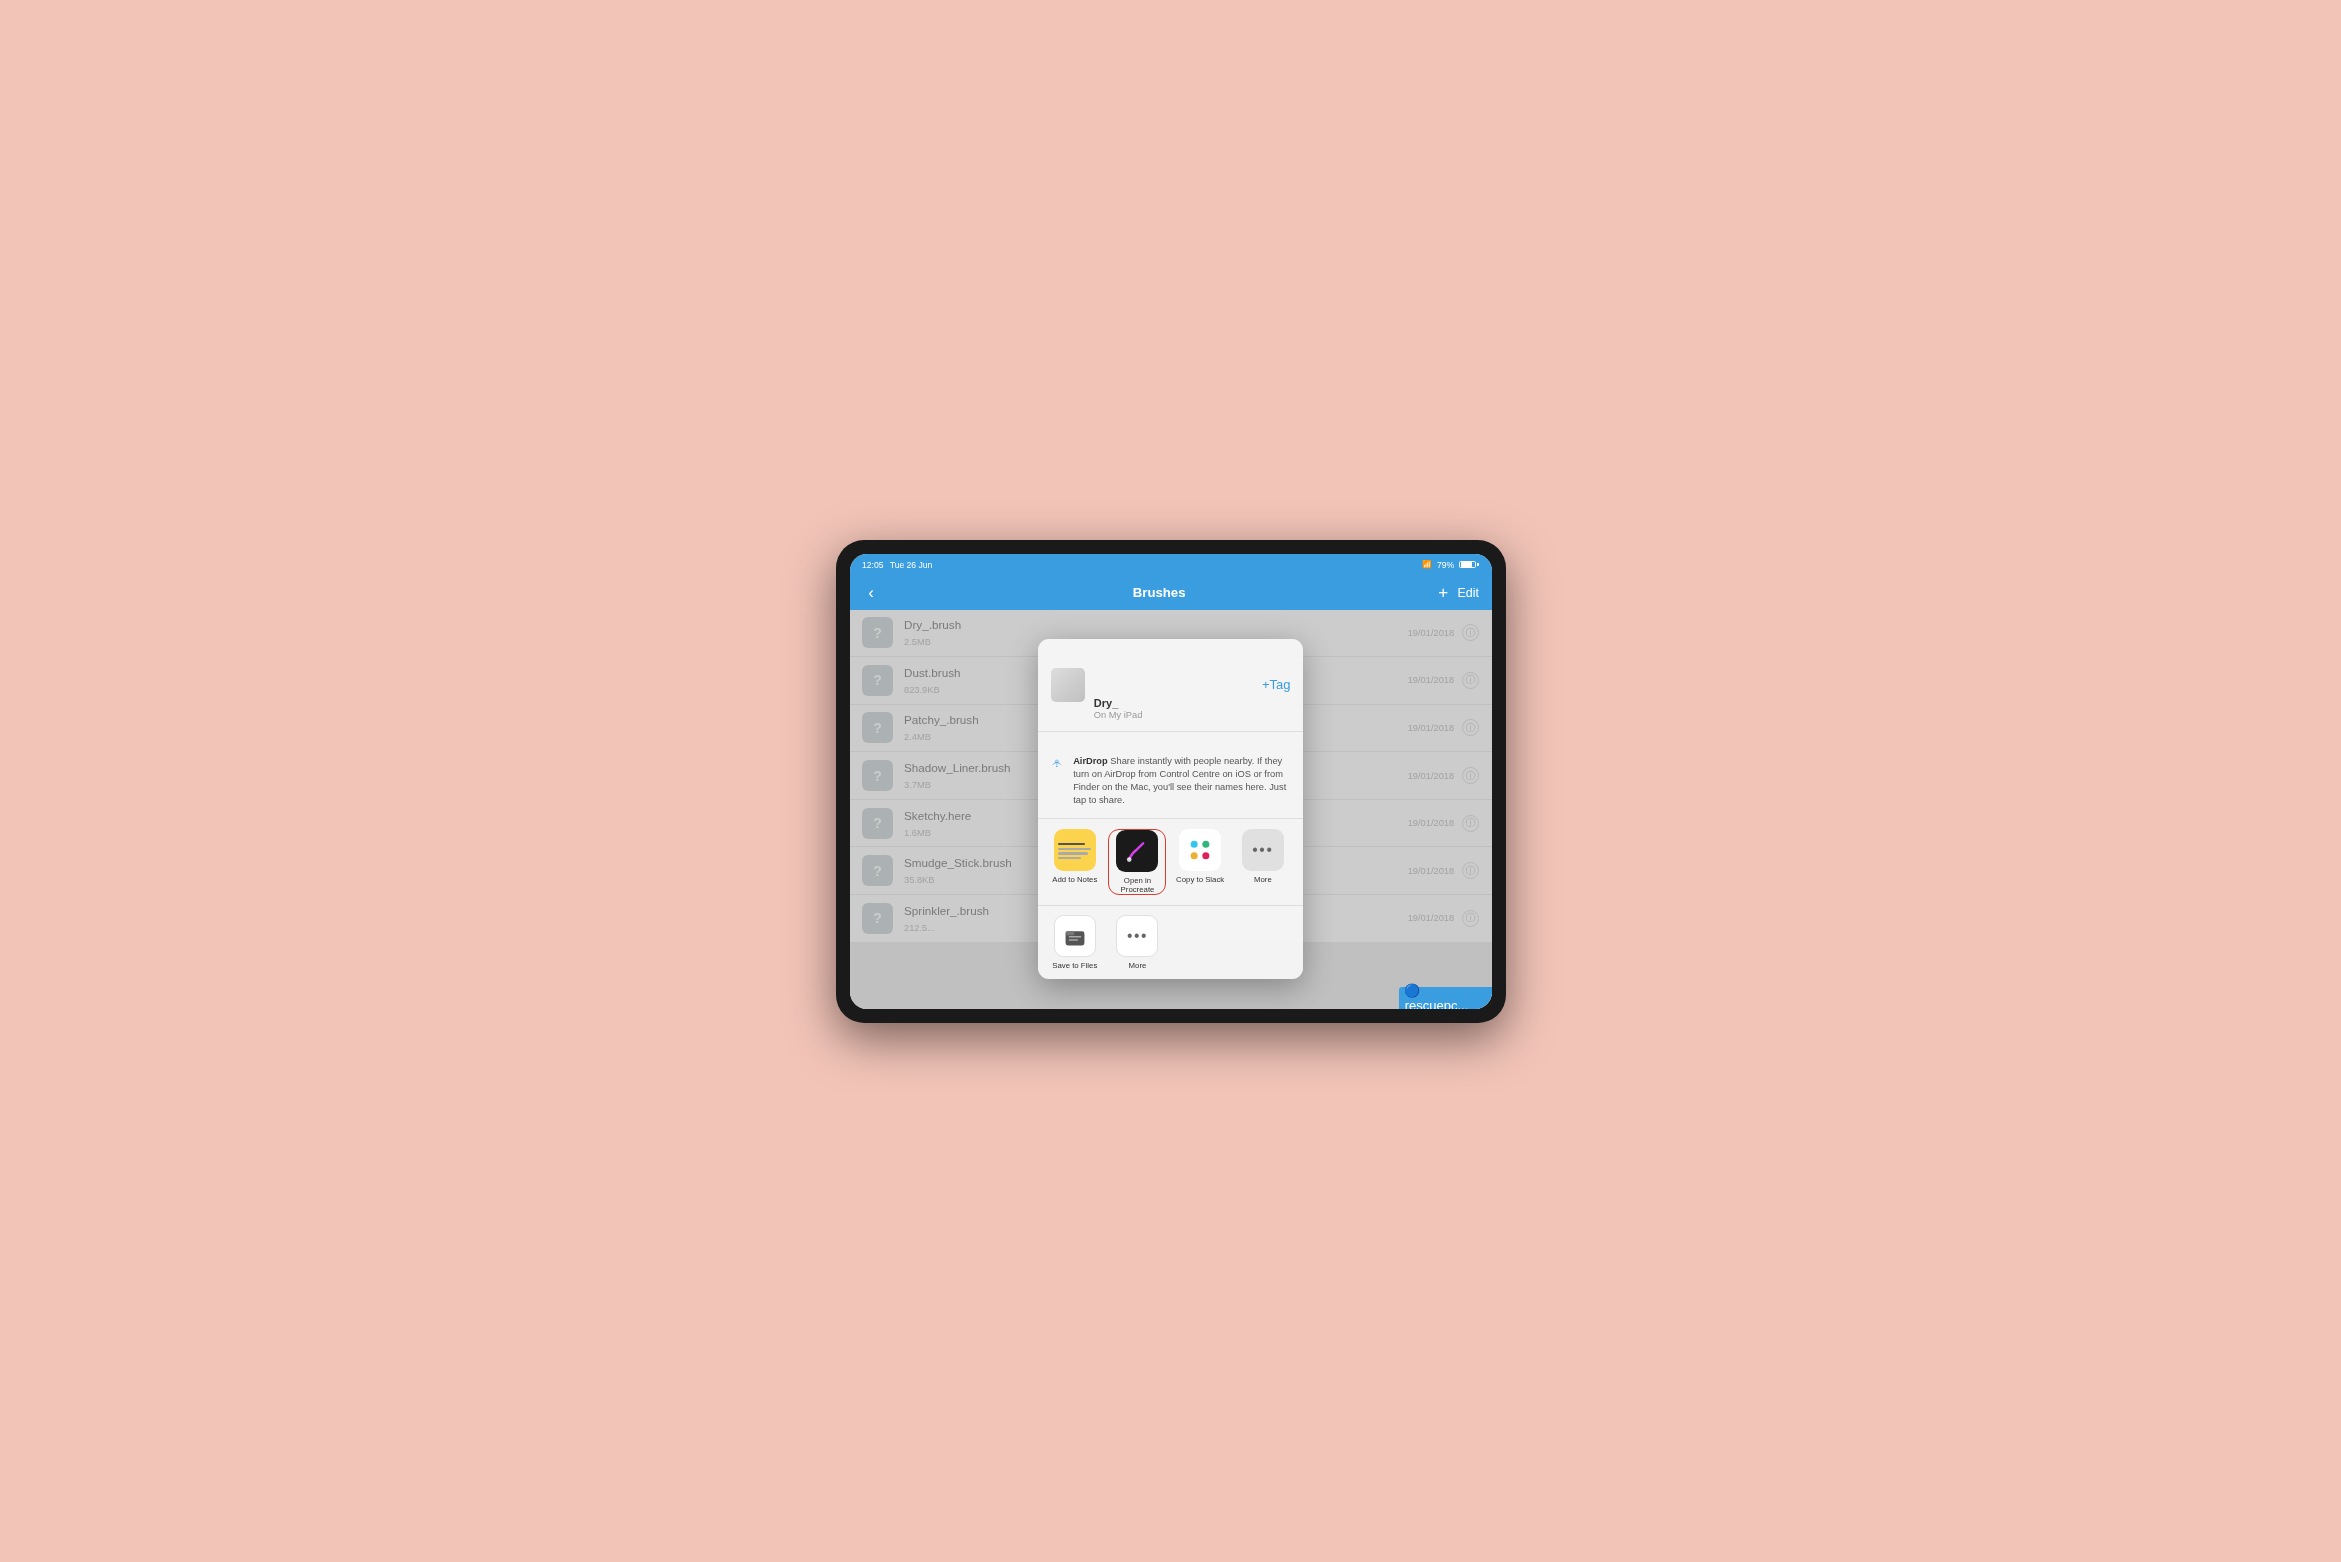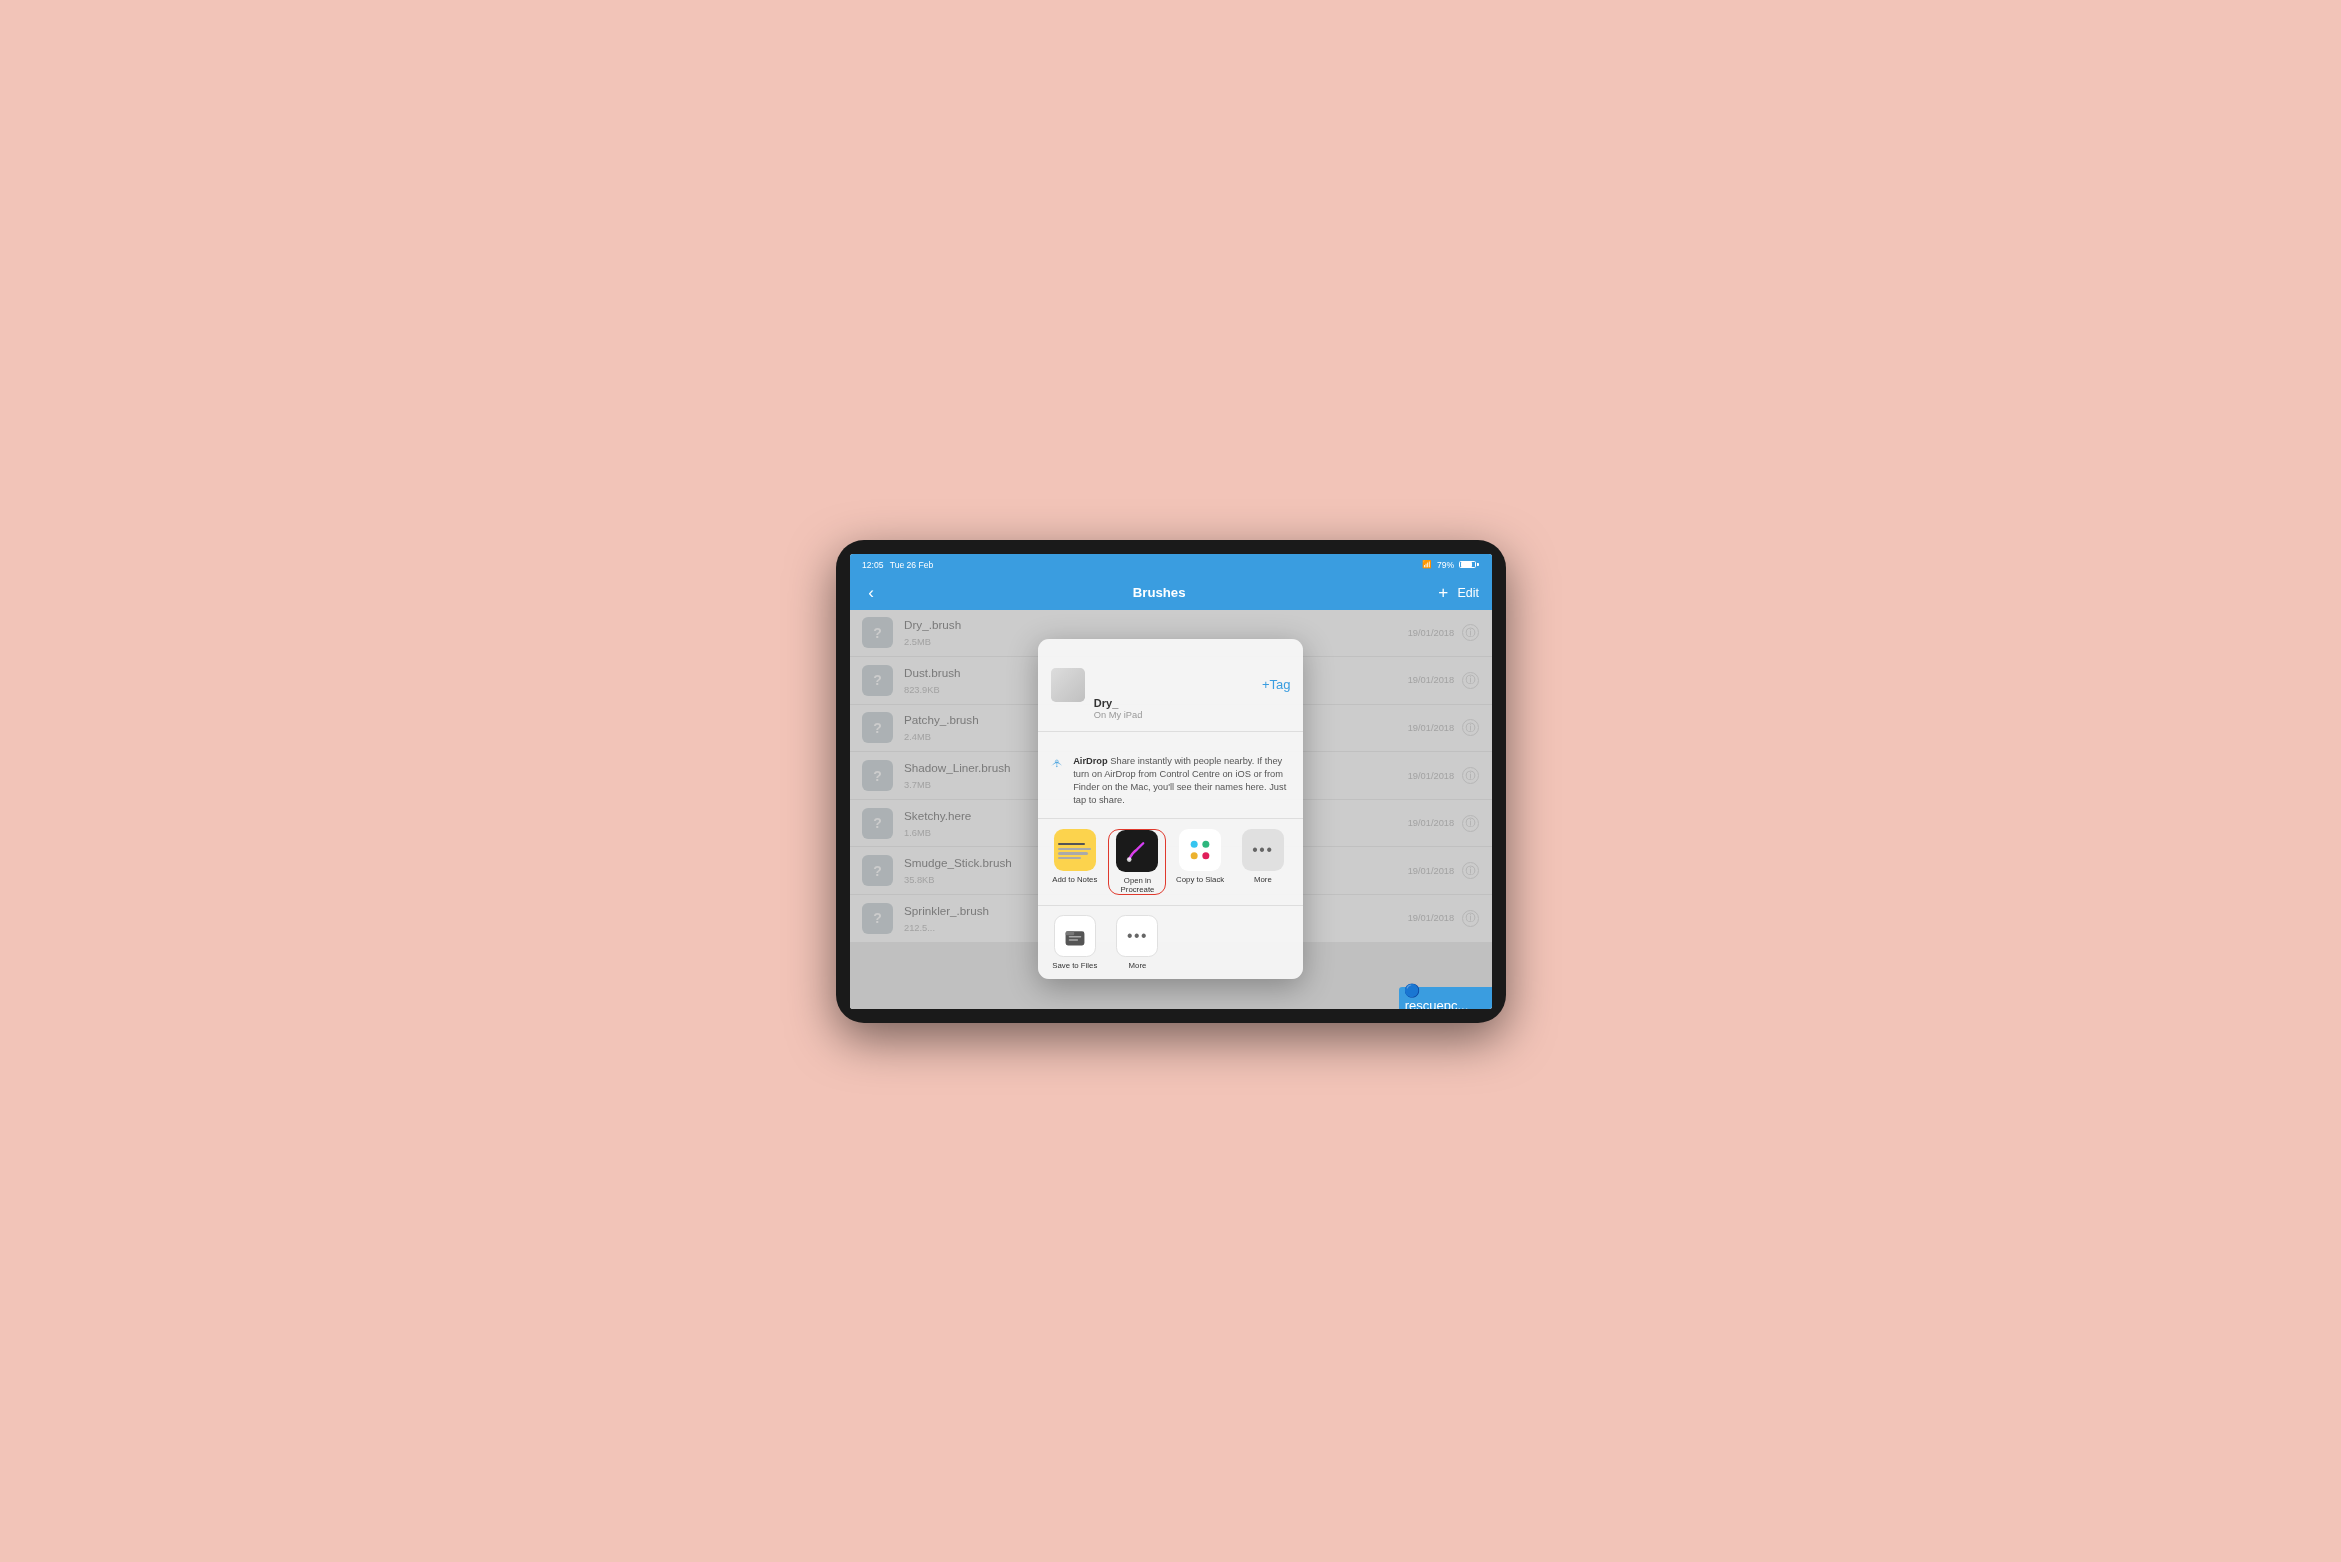--- a/index.html
+++ b/index.html
@@ -17,21 +17,21 @@
       background: #1a1a1a;
       border-radius: 28px;
       padding: 14px;
       box-shadow: 0 15.6px 47px rgba(0,0,0,0.5);
       position: relative;
     }
     .screen {
       width: 100%;
       height: 100%;
       background: #f0f0f0;
-      border-radius: 3px;
+      border-radius: 17px;
       overflow: hidden;
       display: flex;
       flex-direction: column;
     }
     
     .status-bar {
       background: #3a9de0;
       display: flex;
       align-items: center;
       justify-content: space-between;
@@ -374,21 +374,21 @@
   </style>
 </head>
 <body>
 
 <div class="device">
   <div class="screen">
 
     <div class="status-bar">
       <div class="status-left">
         <span>12:05</span>
-        <span>Tue 26 Feb</span>
+        <span>Tue 26 Jun</span>
       </div>
       <div class="status-right">
         <span class="wifi-icon">📶</span>
         <span>79%</span>
         <div class="battery-bar">
           <div class="battery-body">
               <div class="battery-fill"></div>
             </div>
           <div class="battery-tip"></div>
         </div>

